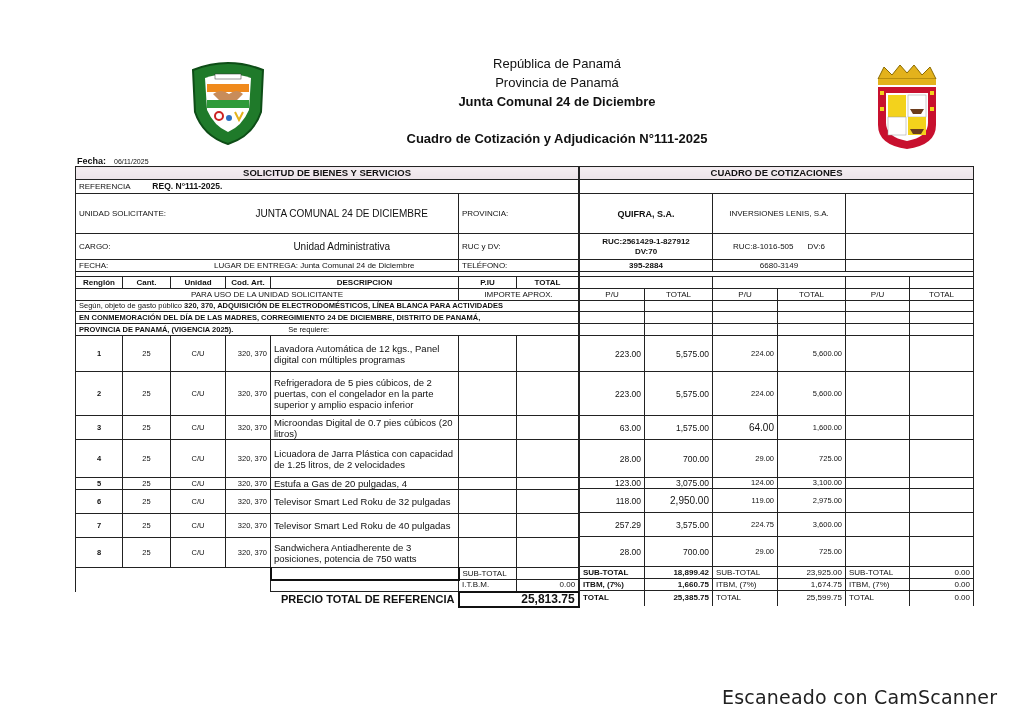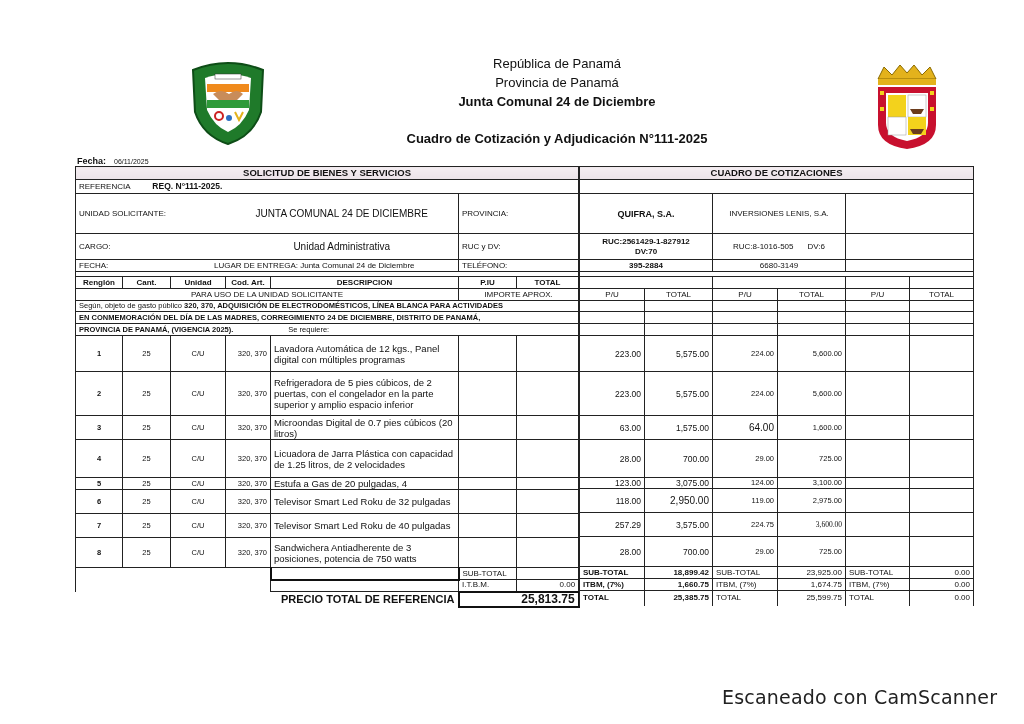--- a/index.html
+++ b/index.html
@@ -347,21 +347,21 @@
         <td class="r" style="font-size: 10px;">2,950.00</td>
         <td class="r" style="font-size: 7.5px;">119.00</td>
         <td class="r" style="font-size: 7.5px;">2,975.00</td>
         <td class="r" style="font-size: 7.5px;"></td>
         <td class="r" style="font-size: 7.5px;"></td>
       </tr>
       <tr style="height: 24px;">
         <td class="r" style="font-size: 8.5px;">257.29</td>
         <td class="r" style="font-size: 8.5px;">3,575.00</td>
         <td class="r" style="font-size: 7.5px;">224.75</td>
-        <td class="r" style="font-size: 7.5px; font-family: Liberation Serif, serif;">3,600.00</td>
+        <td class="r" style="font-size: 7.5px;">3,600.00</td>
         <td class="r" style="font-size: 7.5px;"></td>
         <td class="r" style="font-size: 7.5px;"></td>
       </tr>
       <tr style="height: 30px;">
         <td class="r" style="font-size: 8.5px;">28.00</td>
         <td class="r" style="font-size: 8.5px;">700.00</td>
         <td class="r" style="font-size: 7.5px;">29.00</td>
         <td class="r" style="font-size: 7.5px;">725.00</td>
         <td class="r" style="font-size: 7.5px;"></td>
         <td class="r" style="font-size: 7.5px;"></td>

